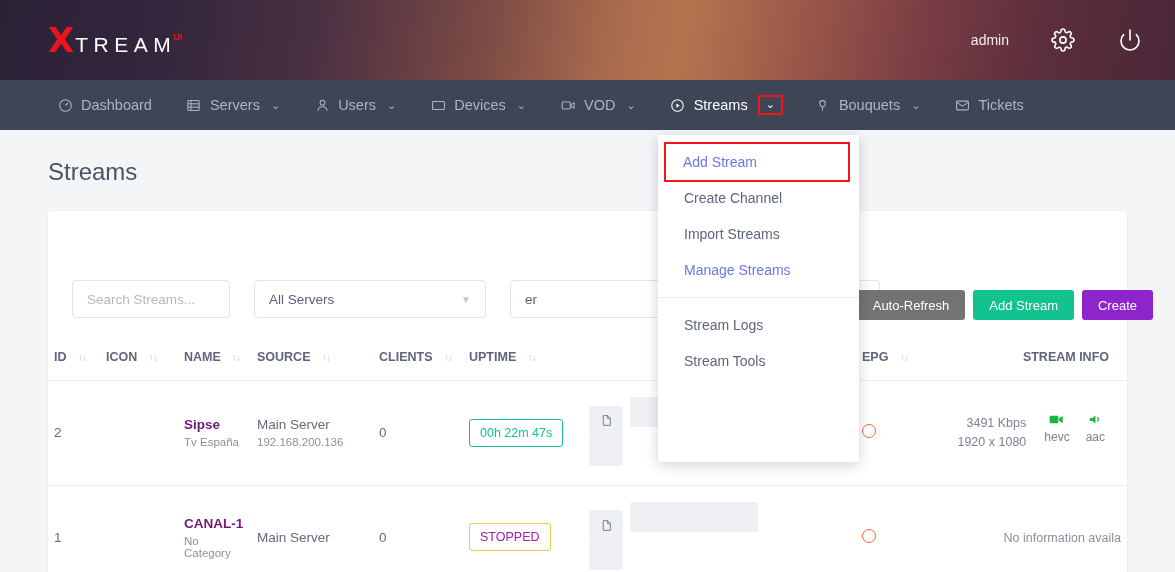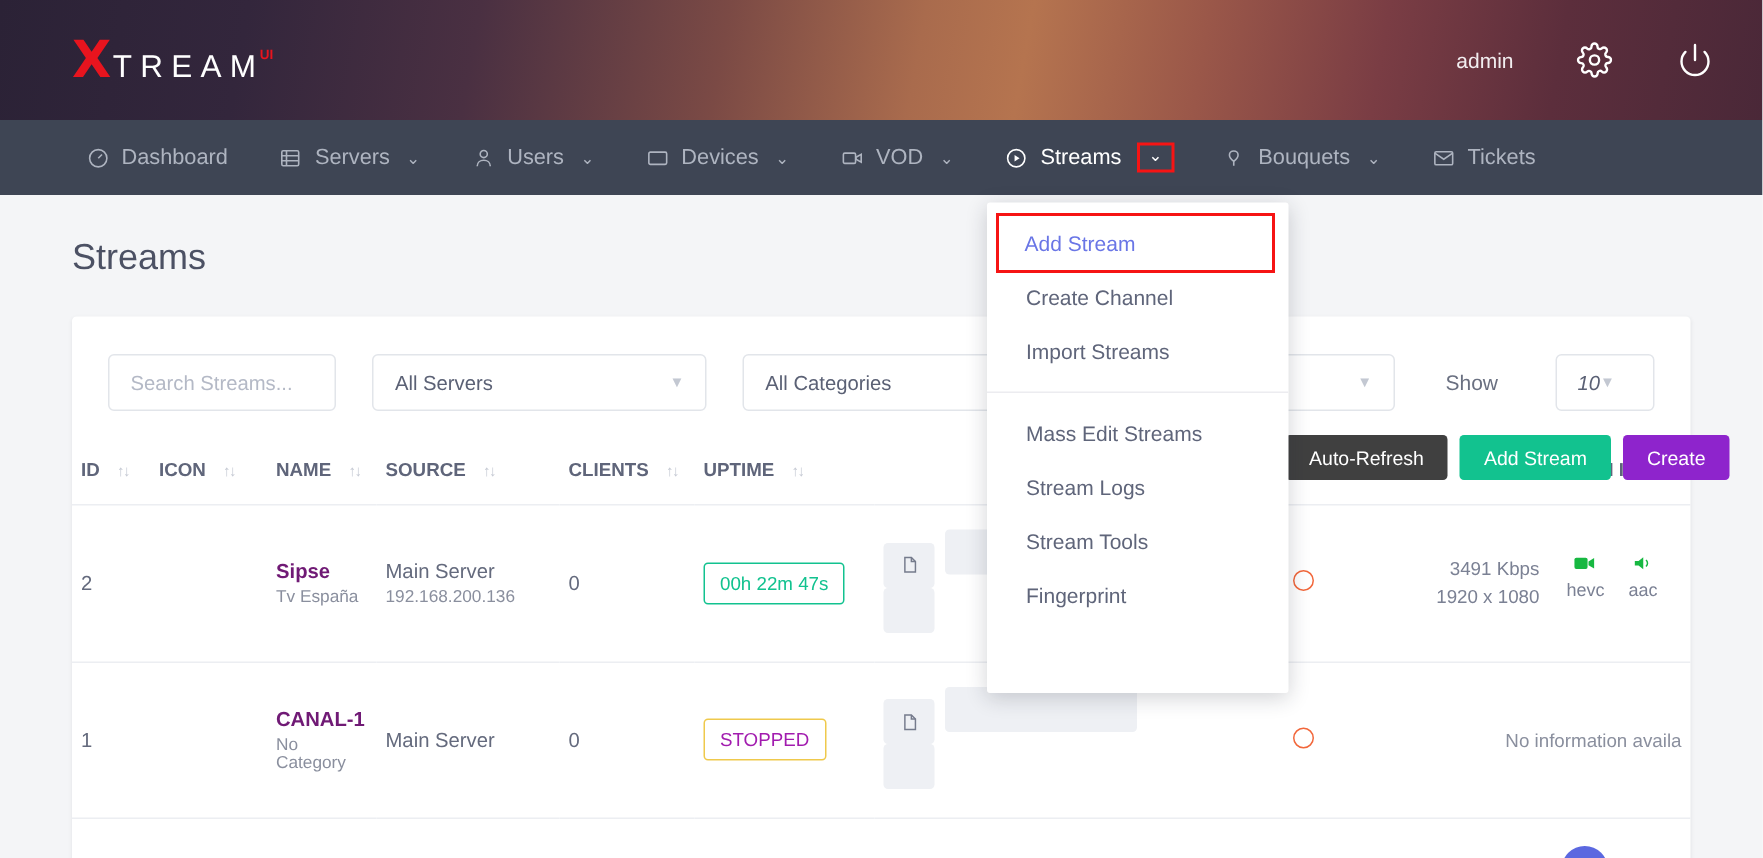--- a/index.html
+++ b/index.html
@@ -123,21 +123,21 @@
     color: #fff;
     font-size: 13px;
     height: 30px;
     padding: 0 16px;
     cursor: pointer;
     font-family: "Liberation Sans", sans-serif;
     display: flex; align-items: center; justify-content: center;
   }
   .btn-yellow  { background: #edd14b; width: 44px; padding: 0; }
   .btn-cyan    { background: #4cc3dd; width: 44px; padding: 0; }
-  .btn-dark    { background: #404040; }
+  .btn-dark    { background: #737373; }
   .btn-green   { background: #12c28f; }
   .btn-purple  { background: #8e24cc; }
 
   
   .card {
     margin: 25px 48px 0 48px;
     background: #ffffff;
     border-radius: 3px;
     box-shadow: 0 1px 3px rgba(40,45,60,.09);
     min-height: 340px;
@@ -152,20 +152,21 @@
   .field {
     height: 38px;
     border: 1px solid #e2e5ea;
     border-radius: 4px;
     font-size: 13.5px;
     color: #5b6175;
     display: flex;
     align-items: center;
     padding: 0 14px;
     background: #fff;
+    margin-top: 44px;
   }
   .field.ph { color: #b4b9c6; }
   .field.search  { width: 158px; }
   .field.select  { width: 232px; justify-content: space-between; cursor: pointer; }
   .sel-caret { color: #c3c8d2; font-size: 10px; }
   .show-label { font-size: 14px; color: #6a7081; margin-left: 10px; }
   .field.pagesize { width: 68px; justify-content: flex-start; margin-left: 14px; font-style: italic; }
 
   
   table { width: 100%; border-collapse: collapse; table-layout: fixed; }
@@ -415,24 +416,20 @@
   <div class="card">
 
     <div class="filters">
       <div class="field search ph">Search Streams...</div>
 
       <div class="field select">
         <span>All Servers</span>
         <span class="sel-caret">▼</span>
       </div>
 
-      <div class="field select">
-        <span>All Categories</span>
-        <span class="sel-caret">▼</span>
-      </div>
 
       <div class="field select" style="width:195px;">
         <span>er</span>
         <span class="sel-caret">▼</span>
       </div>
 
       <span class="show-label">Show</span>
       <div class="field pagesize">
         <span>10</span>
         <span class="sel-caret">▼</span>
@@ -598,18 +595,17 @@
       </div>
     </div>
 
   </div>
 </div>
 
 <div class="dropdown">
   <div class="dditem boxed">Add Stream</div>
   <div class="dditem">Create Channel</div>
   <div class="dditem">Import Streams</div>
+  <div class="dditem link">Manage Streams</div>
   <div class="ddsep"></div>
-  <div class="dditem">Mass Edit Streams</div>
   <div class="dditem">Stream Logs</div>
   <div class="dditem">Stream Tools</div>
-  <div class="dditem">Fingerprint</div>
 </div>
 
 </body></html>

